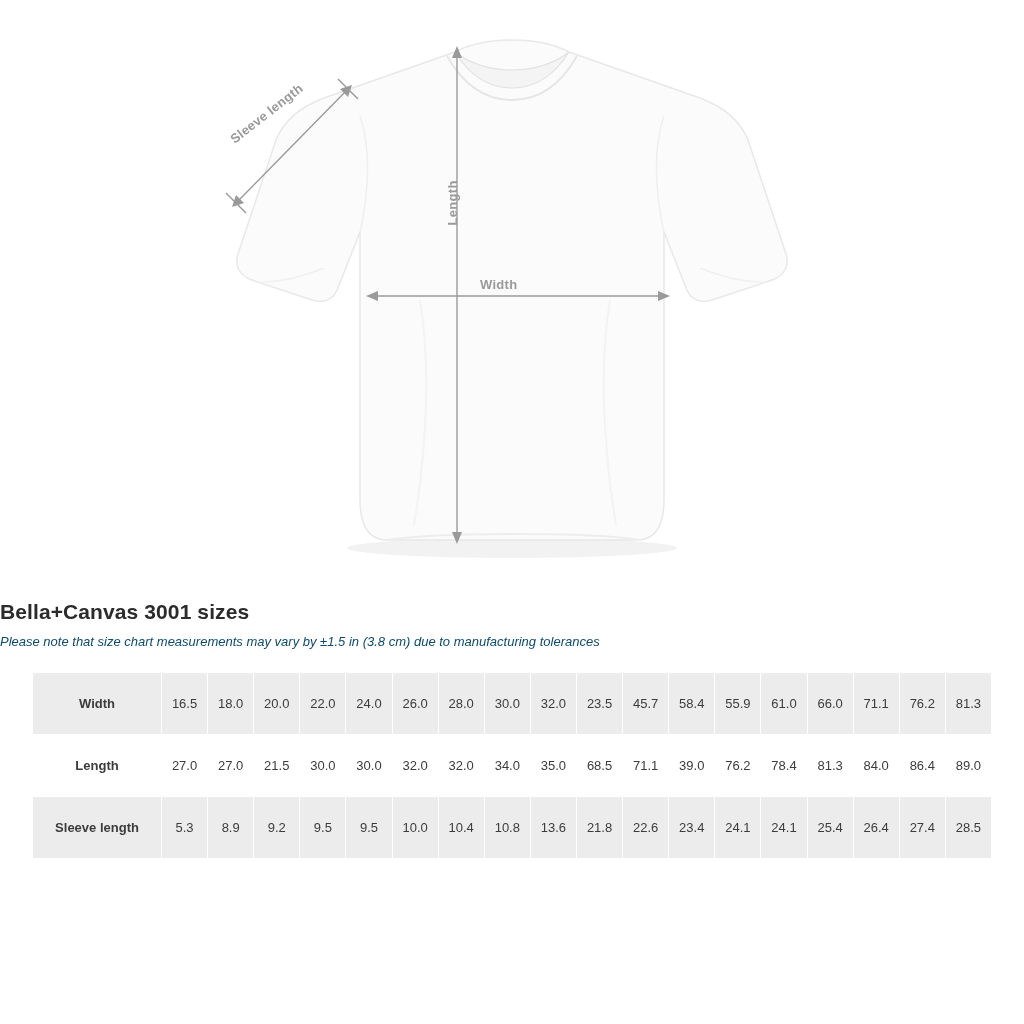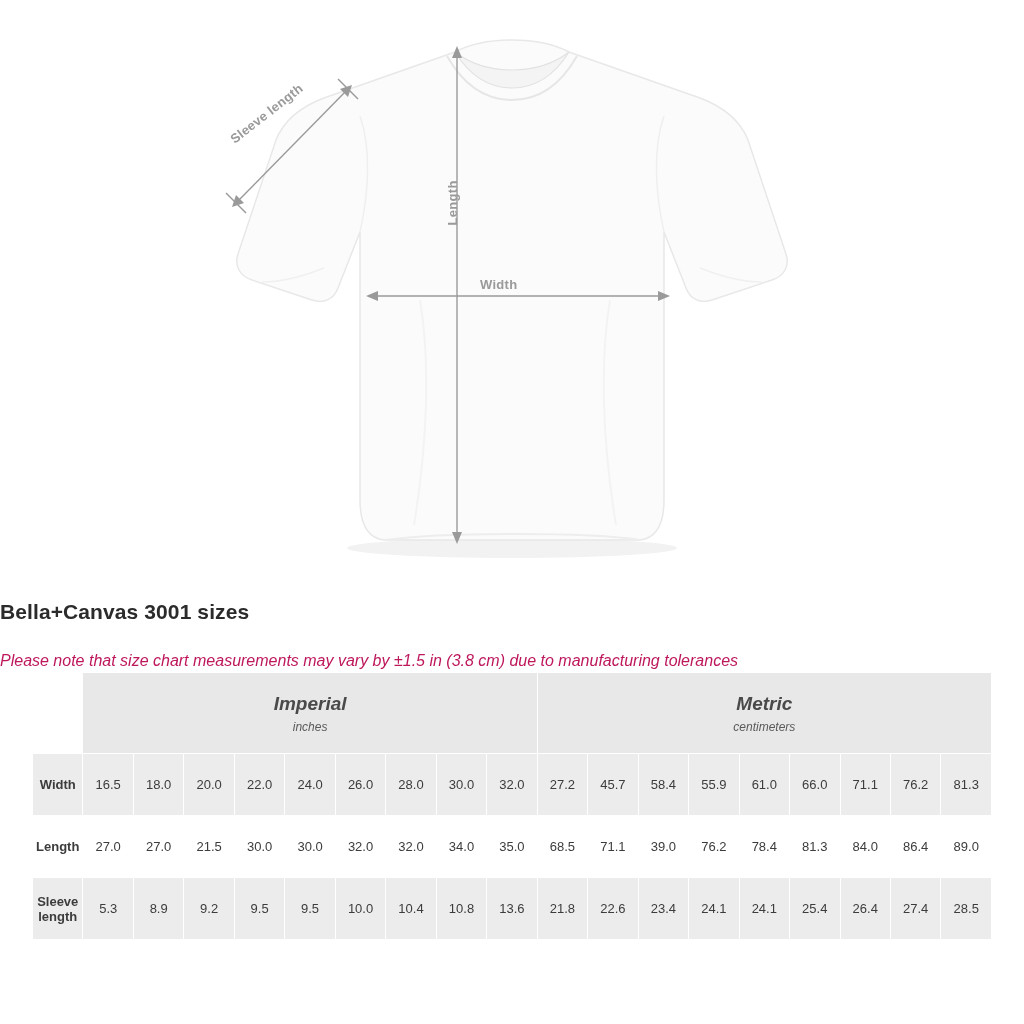--- a/index.html
+++ b/index.html
@@ -71,24 +71,24 @@
     width: 1024px;
   }
   .chart-title {
     font-size: 21px;
     font-weight: bold;
     color: #2b2b2b;
     margin: 0;
     letter-spacing: 0.1px;
   }
   .chart-note {
-    font-size: 16px;
+    font-size: 13px;
     font-style: italic;
-    color: #be185d;
-    margin-top: 28px;
+    color: #0c4a6e;
+    margin-top: 10px;
   }
 
   
   .table-wrap {
     position: absolute;
     top: 672px;
     left: 32px;
     width: 960px;
   }
   table.size-table {
@@ -237,45 +237,34 @@
 </div>
 
 <div class="title-block">
   <div class="chart-title">Bella+Canvas 3001 sizes</div>
   <div class="chart-note">Please note that size chart measurements may vary by ±1.5 in (3.8 cm) due to manufacturing tolerances</div>
 </div>
 
 <div class="table-wrap">
   <table class="size-table">
     <tbody>
-      <tr>
-        <td class="corner-cell"></td>
-        <td class="unit-cell" colspan="9">
-          <span class="unit-name">Imperial</span>
-          <span class="unit-sub">inches</span>
-        </td>
-        <td class="unit-cell" colspan="9">
-          <span class="unit-name">Metric</span>
-          <span class="unit-sub">centimeters</span>
-        </td>
-      </tr>
 
 
       <tr class="band-grey">
         <td class="rowhead">Width</td>
         <td class="val">16.5</td>
         <td class="val">18.0</td>
         <td class="val">20.0</td>
         <td class="val">22.0</td>
         <td class="val">24.0</td>
         <td class="val">26.0</td>
         <td class="val">28.0</td>
         <td class="val">30.0</td>
         <td class="val">32.0</td>
-        <td class="val">27.2</td>
+        <td class="val">23.5</td>
         <td class="val">45.7</td>
         <td class="val">58.4</td>
         <td class="val">55.9</td>
         <td class="val">61.0</td>
         <td class="val">66.0</td>
         <td class="val">71.1</td>
         <td class="val">76.2</td>
         <td class="val">81.3</td>
       </tr>
 

